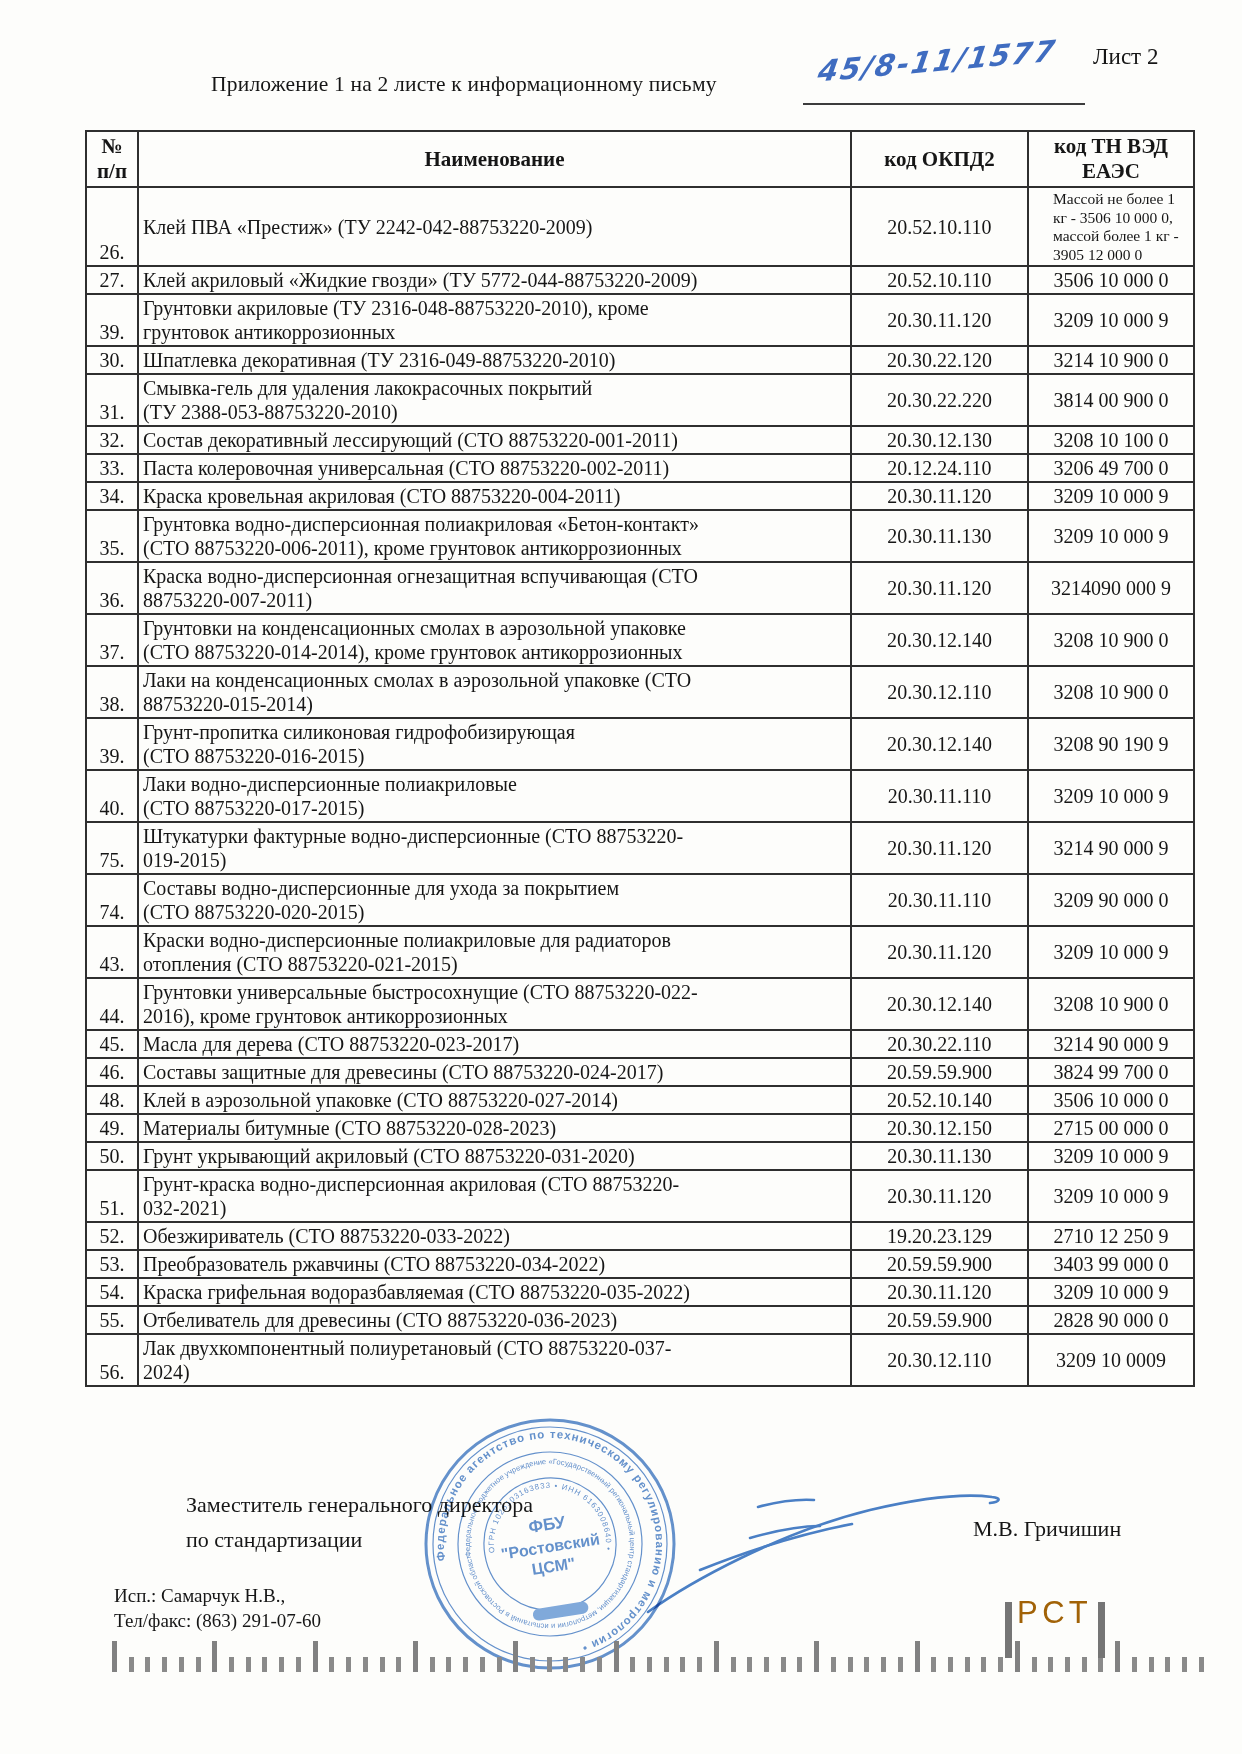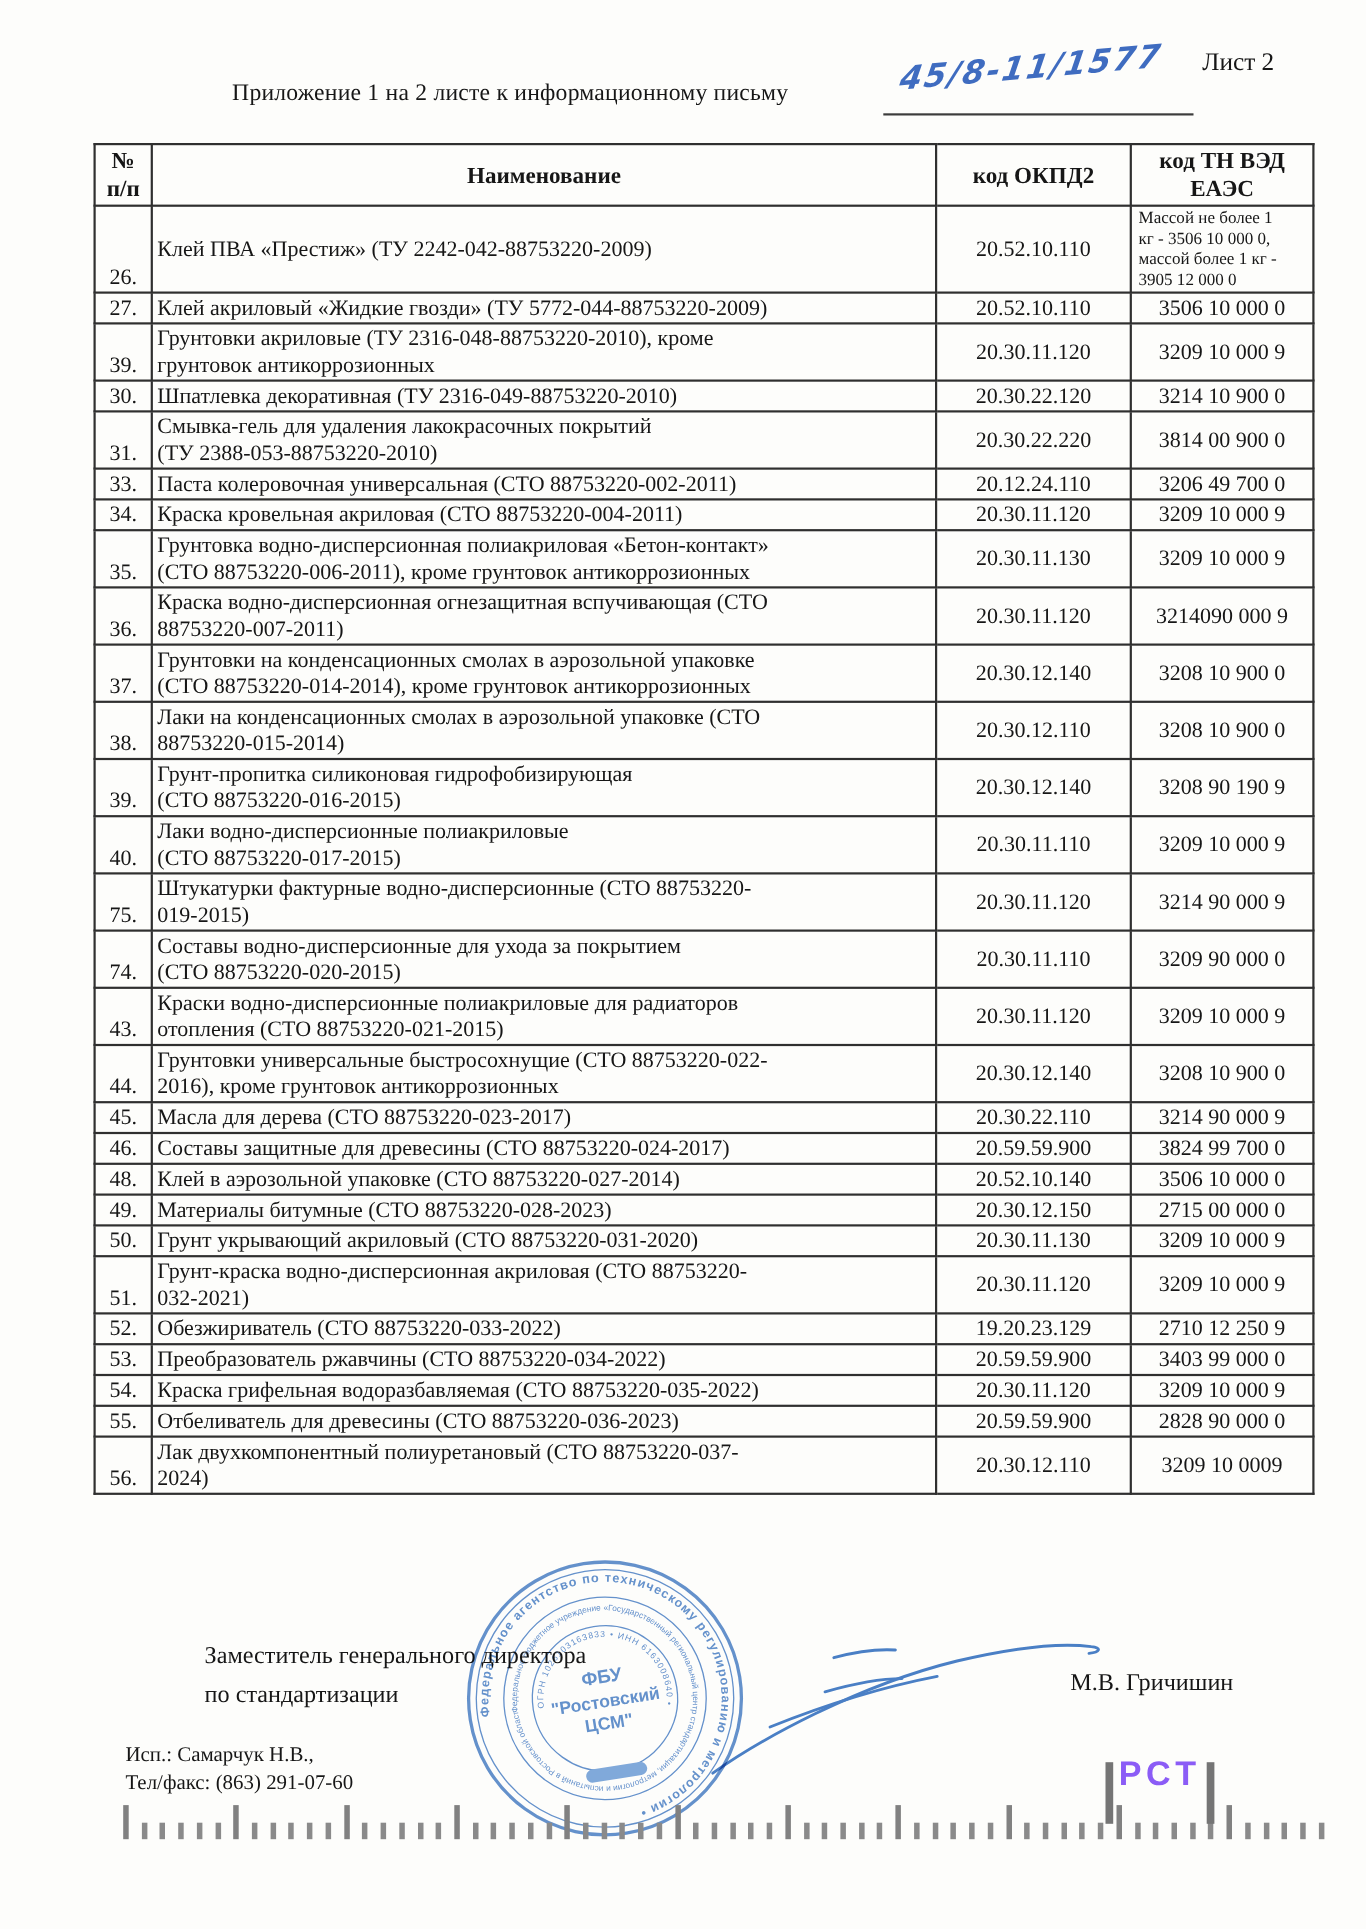--- a/index.html
+++ b/index.html
@@ -35,21 +35,21 @@
     font-weight:bold;text-align:center;vertical-align:middle;
     font-size:21px;line-height:25px;padding:2px 4px;
     white-space:pre-line;
   }
   td.c-num{vertical-align:bottom;text-align:center;padding-bottom:2px;}
   td.c-name{text-align:left;padding-left:10px;vertical-align:middle;white-space:pre-line;margin-top:44px;}
   td.c-okpd{text-align:center;vertical-align:middle;}
   td.c-tnved{text-align:center;vertical-align:middle;}
   td.c-tnved.small{
     font-size:15.5px;line-height:18.5px;text-align:left;
-    padding-left:6px;white-space:pre-line;vertical-align:top;padding-top:2px;
+    padding-left:24px;white-space:pre-line;vertical-align:top;padding-top:2px;
   }
   
   .signer-l1{left:186px;top:1492px;font-size:22px;}
   .signer-l2{left:186px;top:1527px;font-size:22px;}
   .signer-name{left:973px;top:1516px;font-size:22px;}
   .exec-l1{left:114px;top:1585px;font-size:19px;}
   .exec-l2{left:114px;top:1610px;font-size:19px;}
   
   .stamp{
     left:416px;top:1410px;width:268px;height:268px;
@@ -62,22 +62,22 @@
     left:112px;top:1636px;width:1092px;height:36px;
     display:flex;justify-content:space-between;align-items:flex-end;
   }
   .tick{width:5px;height:15px;background:#8a8a8a;}
   .tick.tall{height:31px;background:#818181;}
   .rst{
     left:1000px;top:1596px;display:flex;align-items:flex-start;
   }
   .rst-bar{width:7px;height:56px;background:#757575;margin:6px 5px 0 5px;}
   .rst-text{
-    font-family:"Liberation Sans",sans-serif;font-weight:bold;
-    font-size:31px;line-height:30px;color:#8b5cf6;letter-spacing:5px;
+    font-family:"Liberation Sans",sans-serif;font-weight:normal;
+    font-size:31px;line-height:30px;color:#a16207;letter-spacing:5px;
     padding-top:2px;
   }
 </style>
 </head>
 <body>
 
 <div class="page">
 
   <div class="abs sheet-label">Лист 2</div>
   <div class="abs appendix-text">Приложение 1 на 2 листе к информационному письму</div>
@@ -135,20 +135,26 @@
     </tr>
 
     <tr>
       <td class="c-num">31.</td>
       <td class="c-name">Смывка-гель для удаления лакокрасочных покрытий
 (ТУ 2388-053-88753220-2010)</td>
       <td class="c-okpd">20.30.22.220</td>
       <td class="c-tnved">3814 00 900 0</td>
     </tr>
 
+    <tr>
+      <td class="c-num">32.</td>
+      <td class="c-name">Состав декоративный лессирующий (СТО 88753220-001-2011)</td>
+      <td class="c-okpd">20.30.12.130</td>
+      <td class="c-tnved">3208 10 100 0</td>
+    </tr>
 
     <tr>
       <td class="c-num">33.</td>
       <td class="c-name">Паста колеровочная универсальная (СТО 88753220-002-2011)</td>
       <td class="c-okpd">20.12.24.110</td>
       <td class="c-tnved">3206 49 700 0</td>
     </tr>
 
     <tr>
       <td class="c-num">34.</td>

